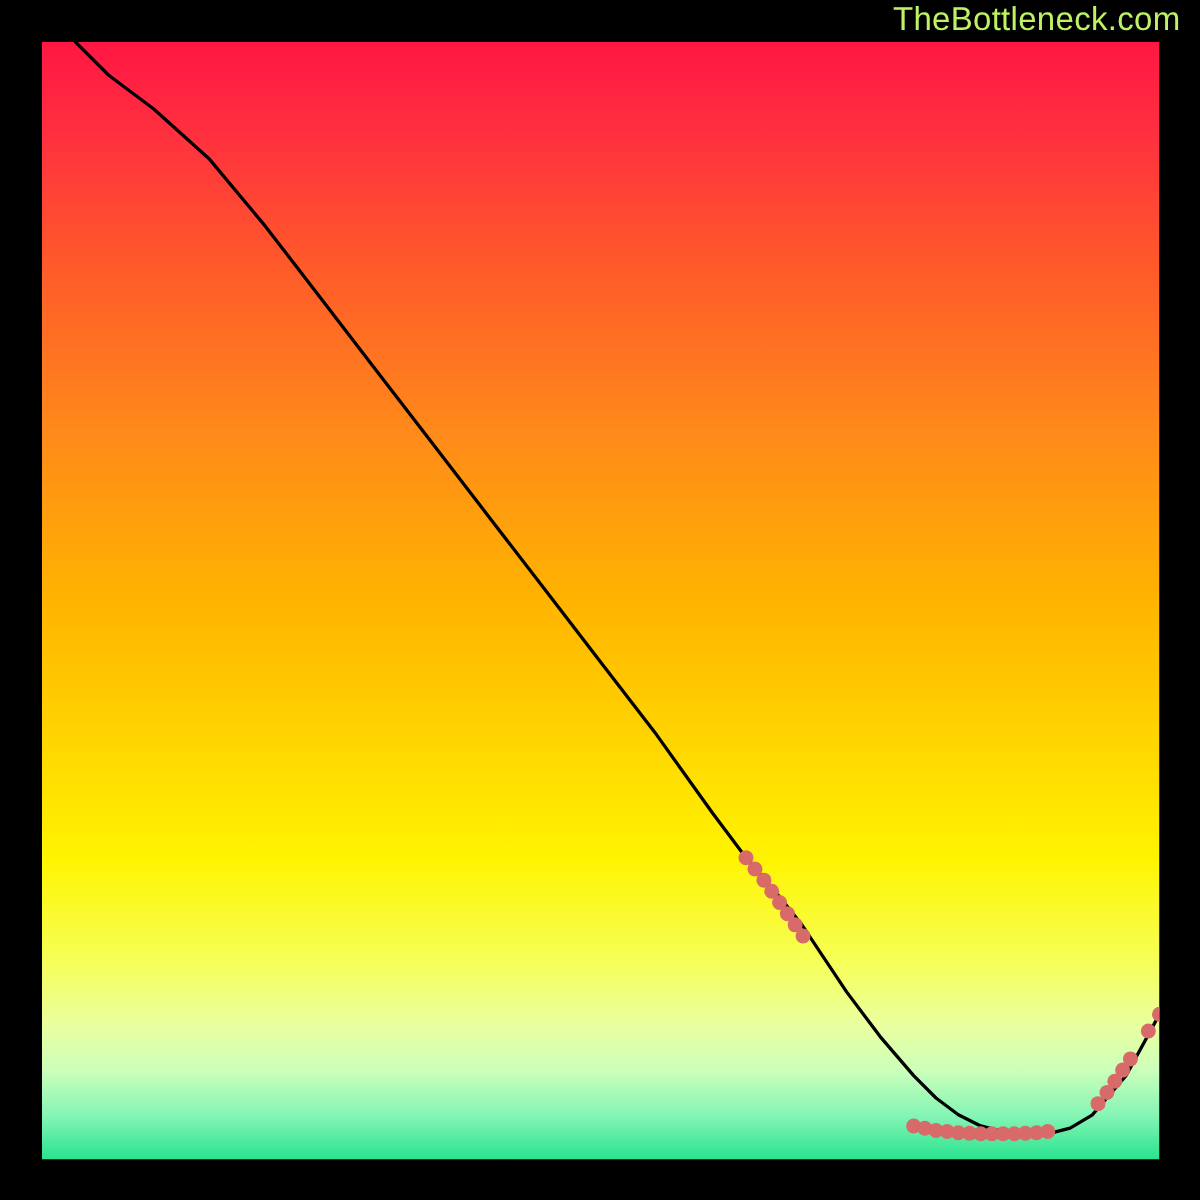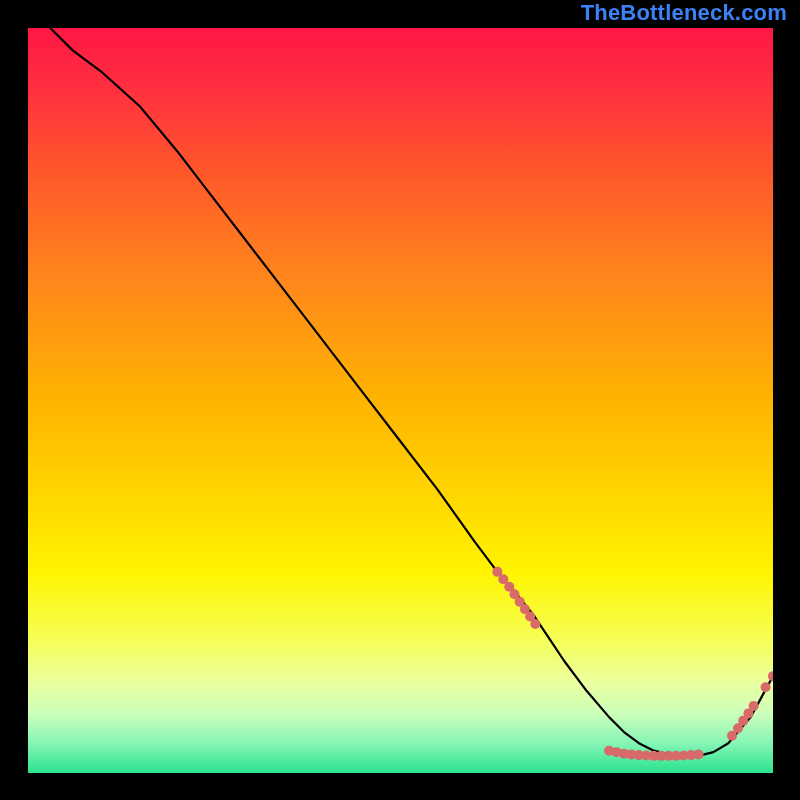--- a/index.html
+++ b/index.html
@@ -15,22 +15,22 @@
     position: relative;
     width: 800px;
     height: 800px;
     background: #000000;
   }
   .watermark {
     position: absolute;
     top: 0px;
     right: 13px;
     font-size: 22px;
-    font-weight: 700;
-    color: #3b82f6;
+    font-weight: 400;
+    color: #bef264;
     letter-spacing: 0.2px;
   }
   .plot {
     position: absolute;
     left: 28px;
     top: 28px;
     width: 745px;
     height: 745px;
   }
   svg {

